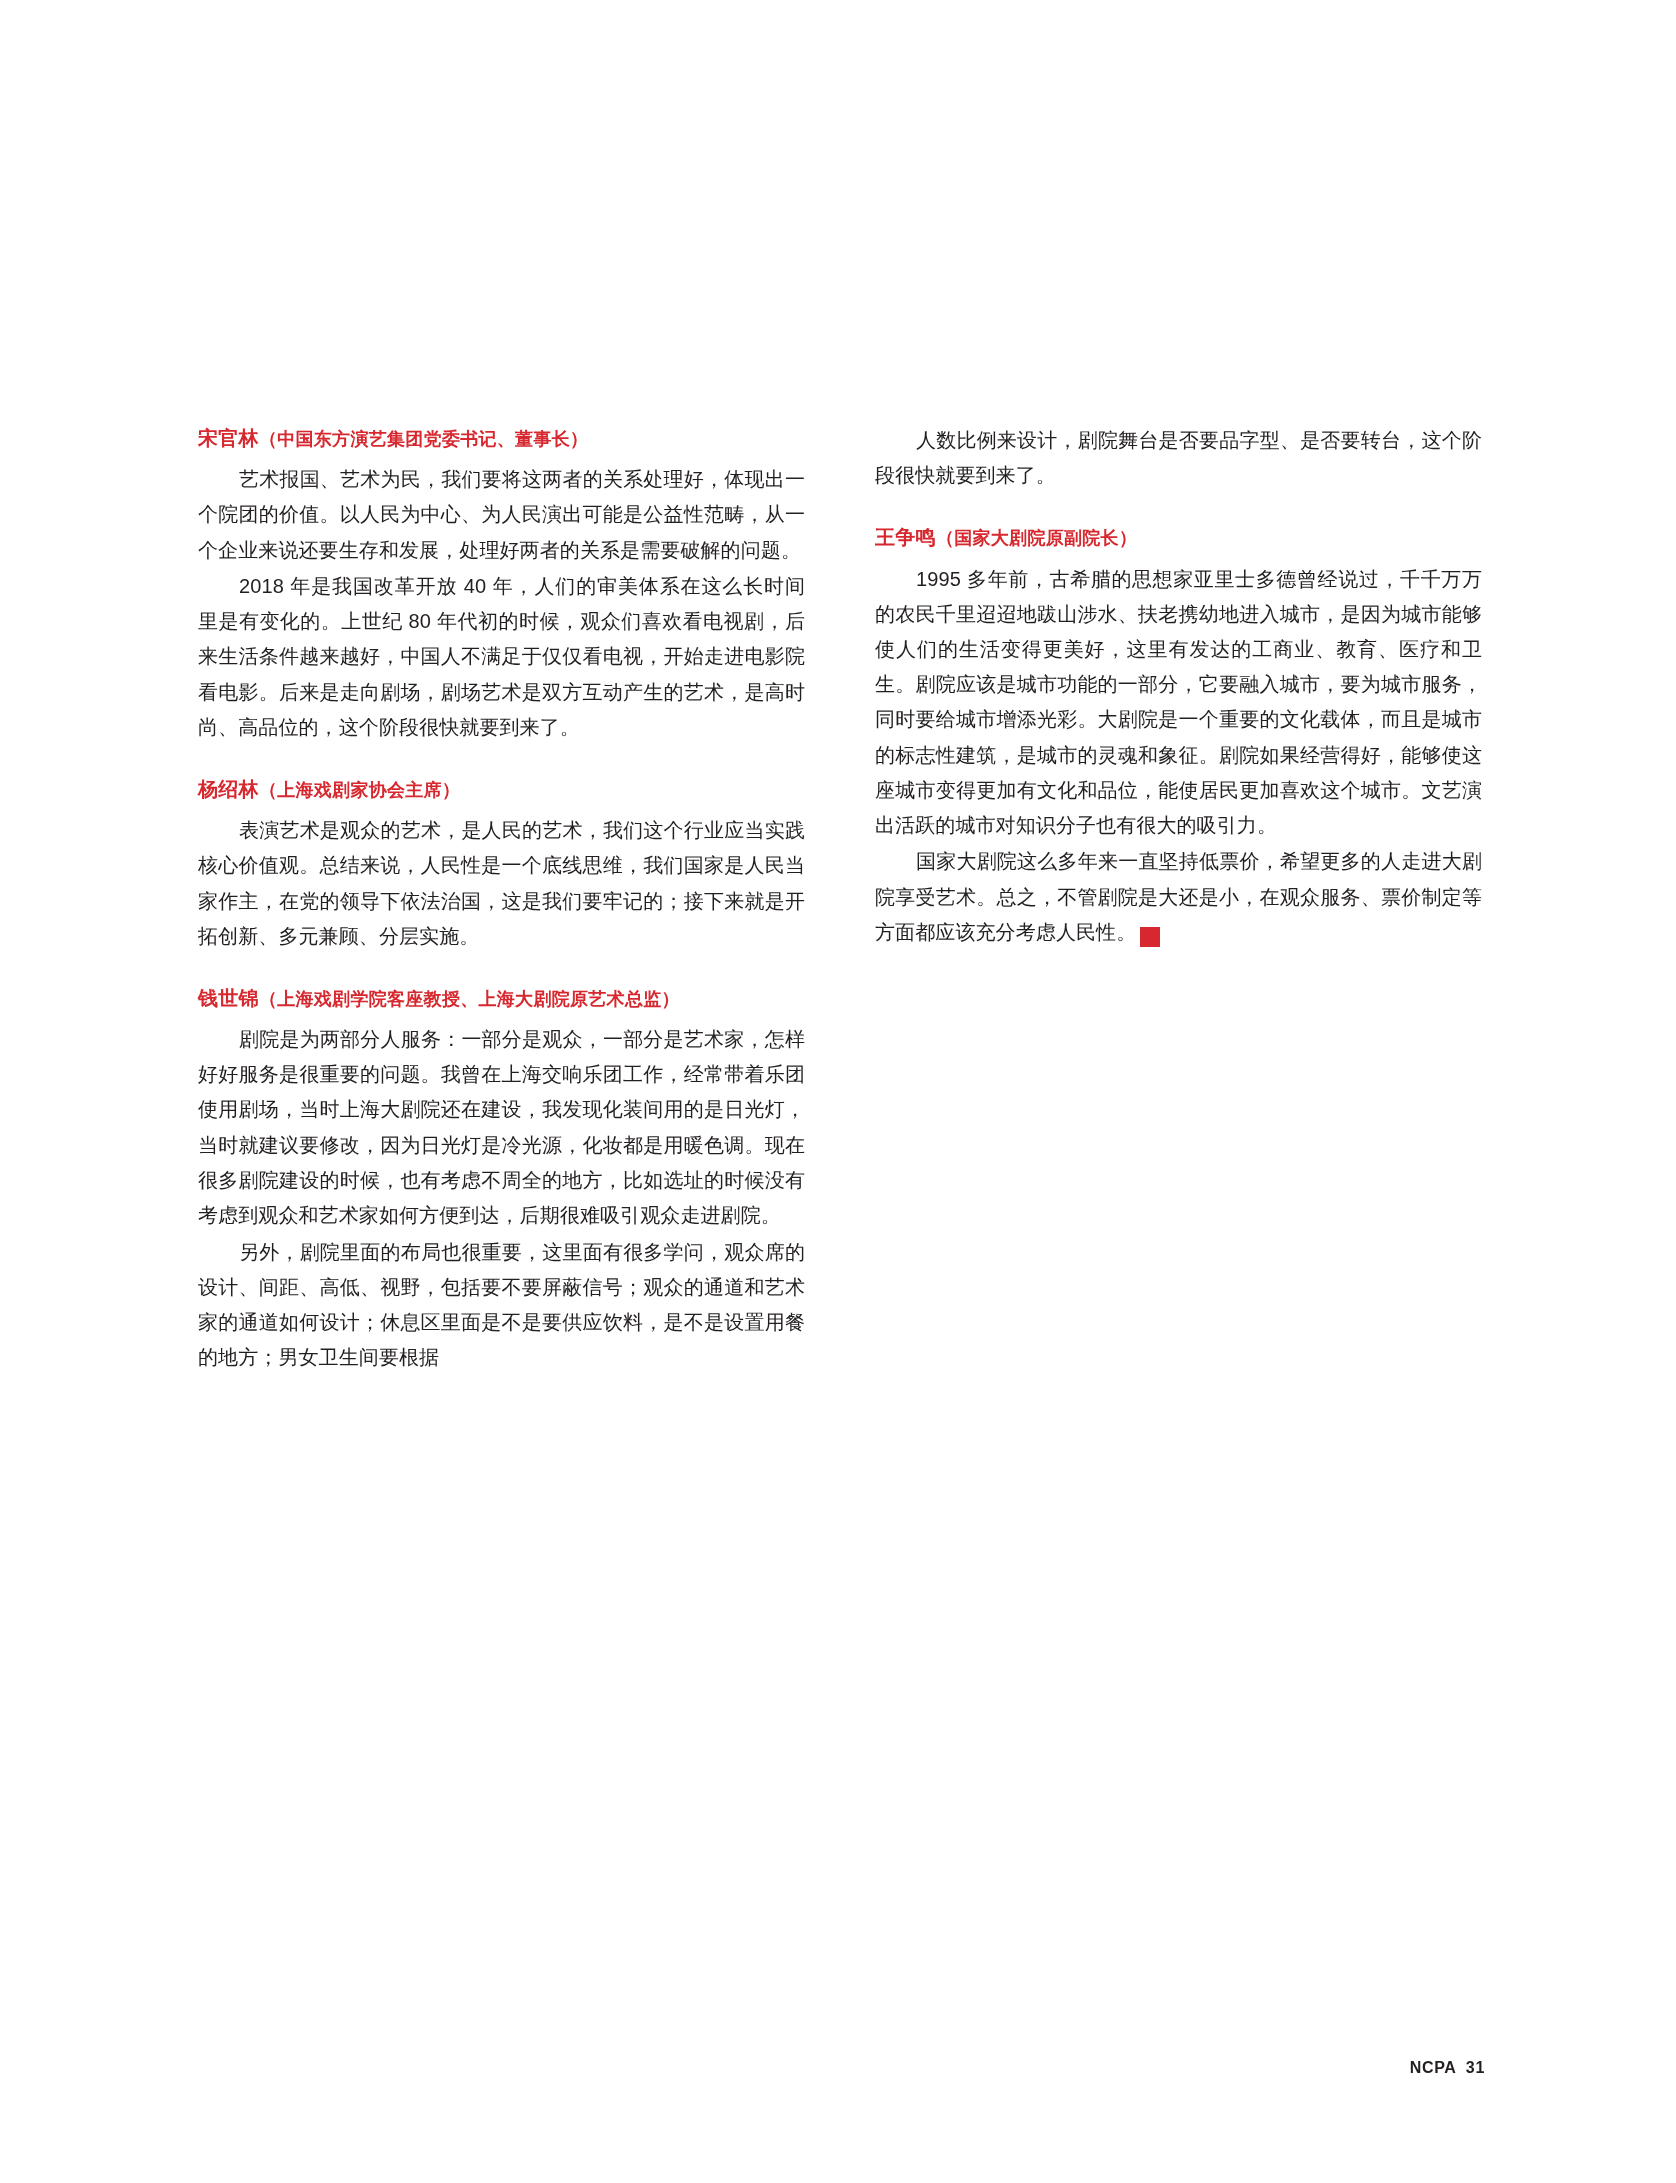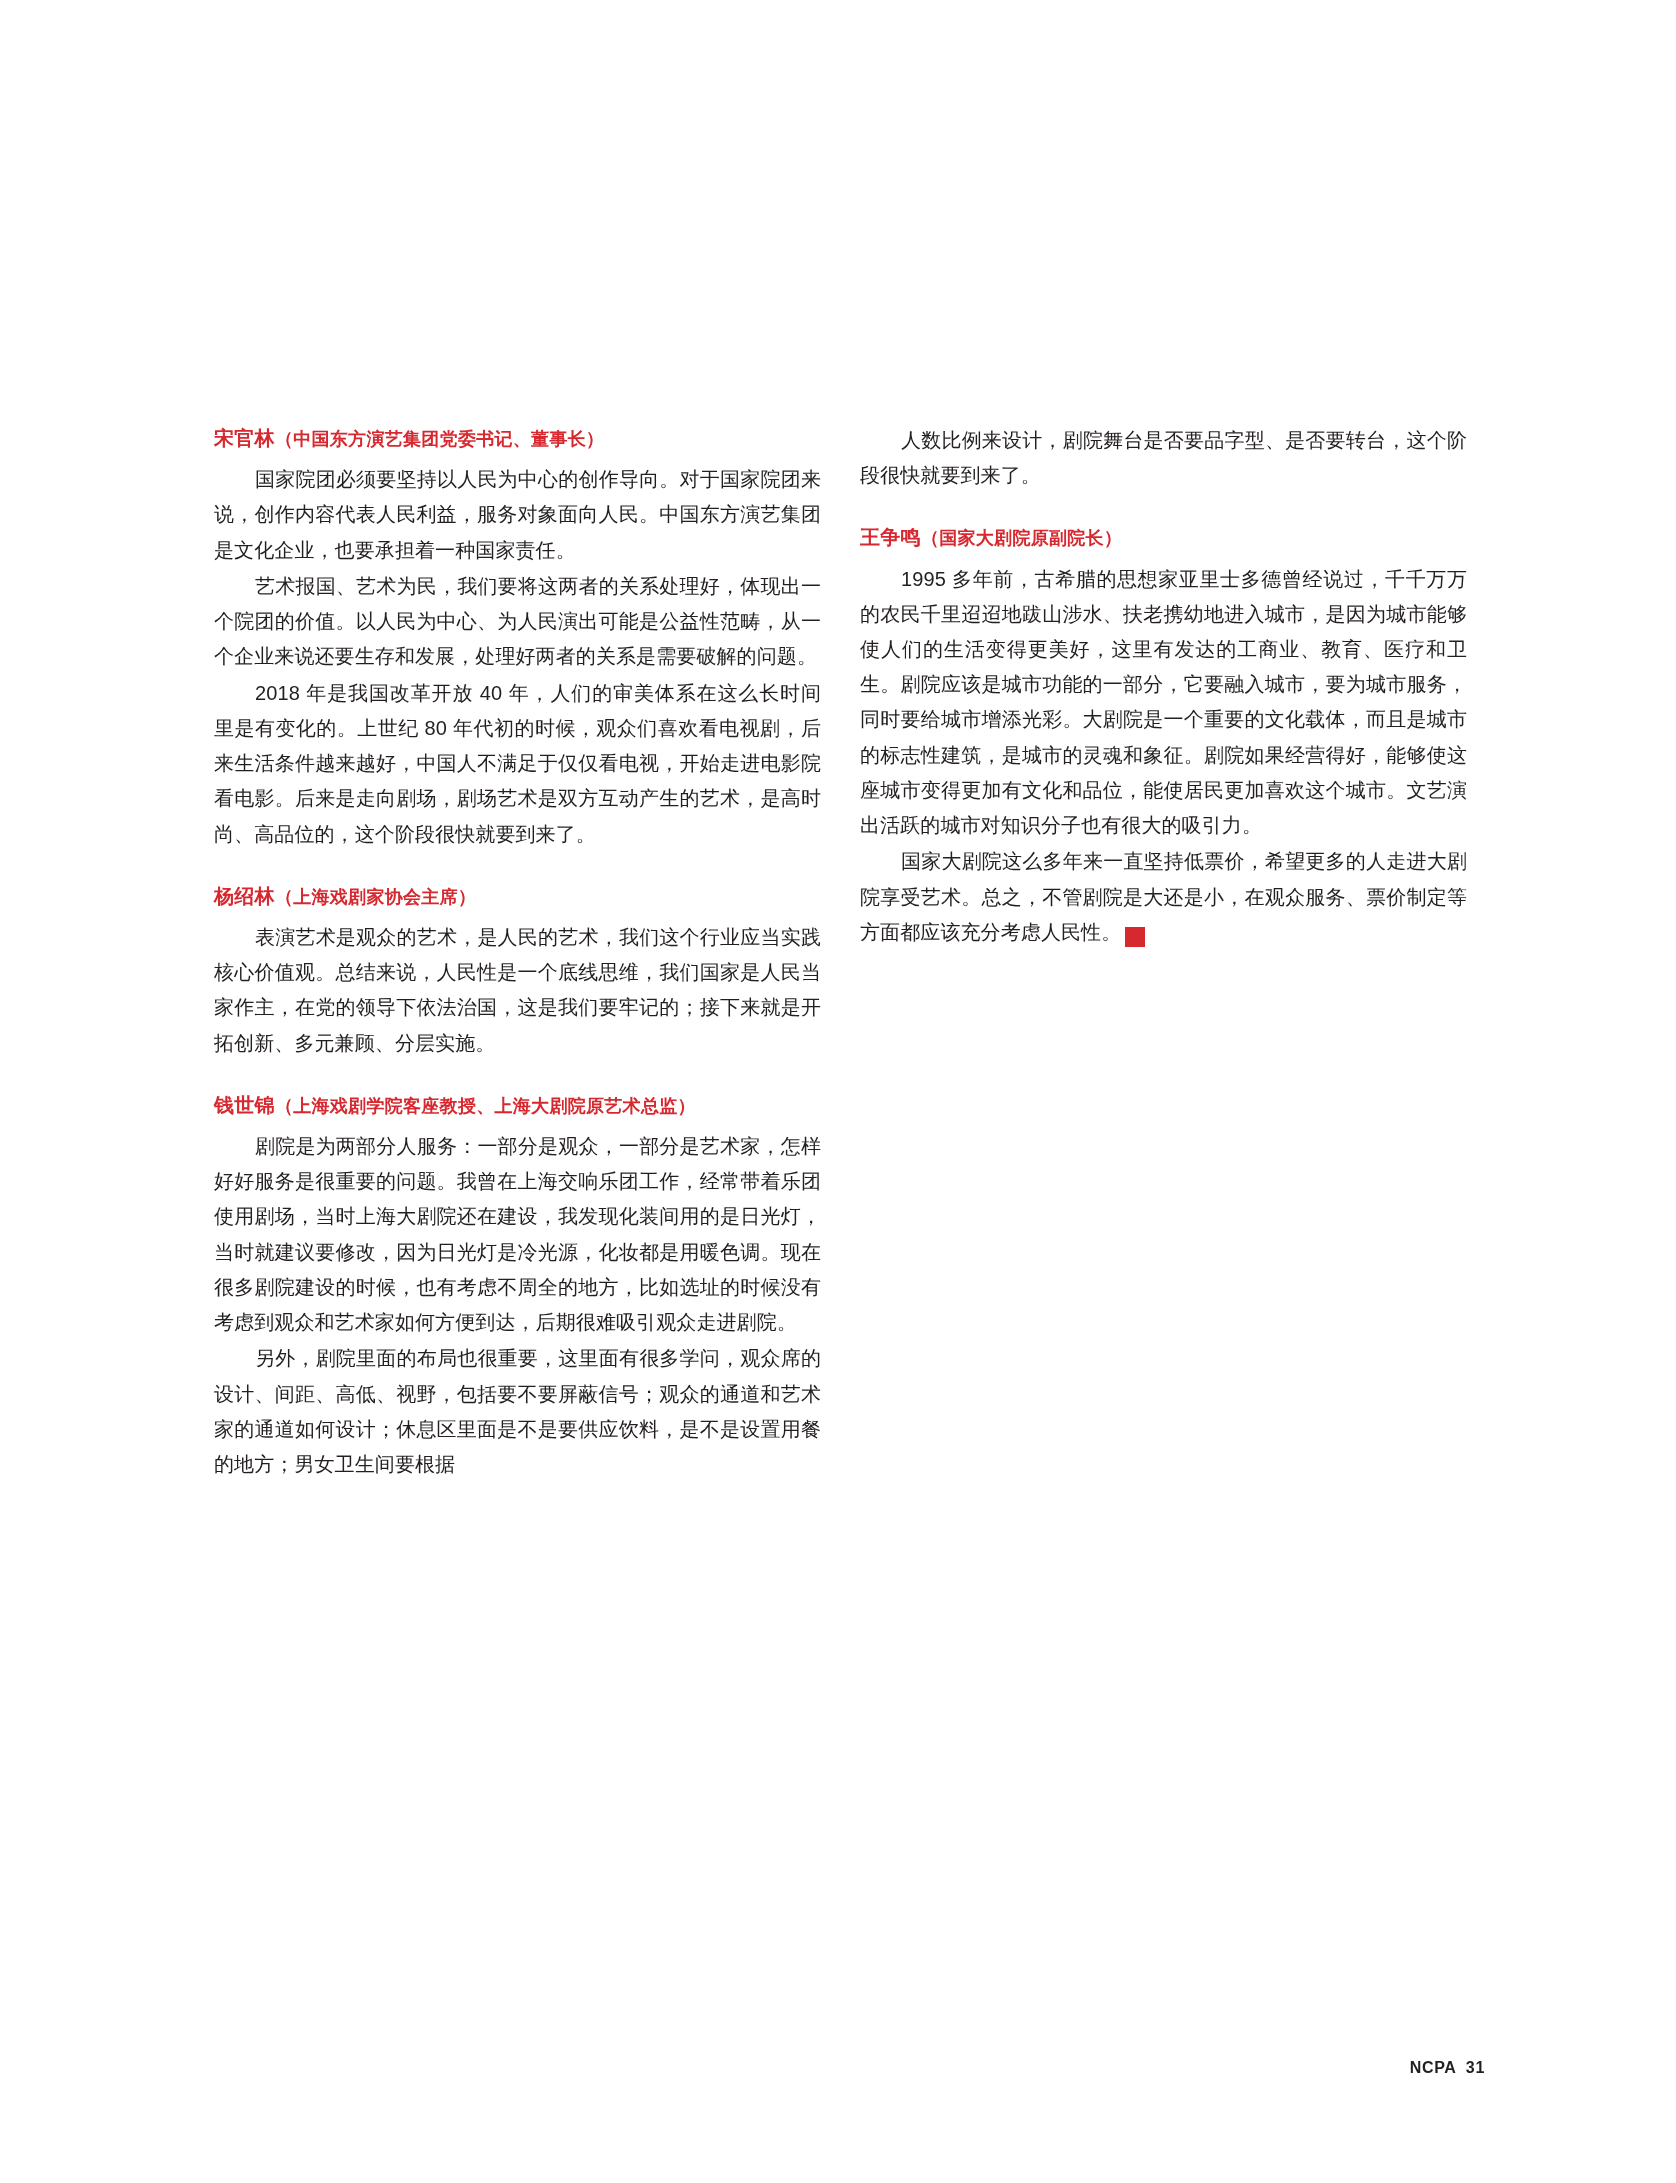--- a/index.html
+++ b/index.html
@@ -17,25 +17,26 @@
   }
   .page {
     position: absolute;
     left: 0; top: 0;
     width: 1676px;
     height: 2183px;
     background: #ffffff;
   }
   .columns {
     position: absolute;
-    left: 214px;
+    left: 198px;
     top: 423px;
     width: 1284px;
     display: flex;
-    gap: 39px;
+    gap: 69px;
+    justify-content: space-between;
   }
   .col {
     width: 607px;
   }
   .speaker {
     margin: 0 0 9.2px 0;
     font-size: 20px;
     line-height: 1.5;
     color: #d7282f;
     font-weight: bold;
@@ -98,21 +99,20 @@
 <div class="page">
 
   <div class="columns">
 
     <div class="col">
 
       <div class="block first-block-top">
         <div class="speaker">
           <span>宋官林</span><span class="role">（中国东方演艺集团党委书记、董事长）</span>
         </div>
-        <p class="body">国家院团必须要坚持以人民为中心的创作导向。对于国家院团来说，创作内容代表人民利益，服务对象面向人民。中国东方演艺集团是文化企业，也要承担着一种国家责任。</p>
         <p class="body">艺术报国、艺术为民，我们要将这两者的关系处理好，体现出一个院团的价值。以人民为中心、为人民演出可能是公益性范畴，从一个企业来说还要生存和发展，处理好两者的关系是需要破解的问题。</p>
         <p class="body">2018 年是我国改革开放 40 年，人们的审美体系在这么长时间里是有变化的。上世纪 80 年代初的时候，观众们喜欢看电视剧，后来生活条件越来越好，中国人不满足于仅仅看电视，开始走进电影院看电影。后来是走向剧场，剧场艺术是双方互动产生的艺术，是高时尚、高品位的，这个阶段很快就要到来了。</p>
       </div>
 
       <div class="block">
         <div class="speaker">
           <span>杨绍林</span><span class="role">（上海戏剧家协会主席）</span>
         </div>
         <p class="body">表演艺术是观众的艺术，是人民的艺术，我们这个行业应当实践核心价值观。总结来说，人民性是一个底线思维，我们国家是人民当家作主，在党的领导下依法治国，这是我们要牢记的；接下来就是开拓创新、多元兼顾、分层实施。</p>
       </div>

